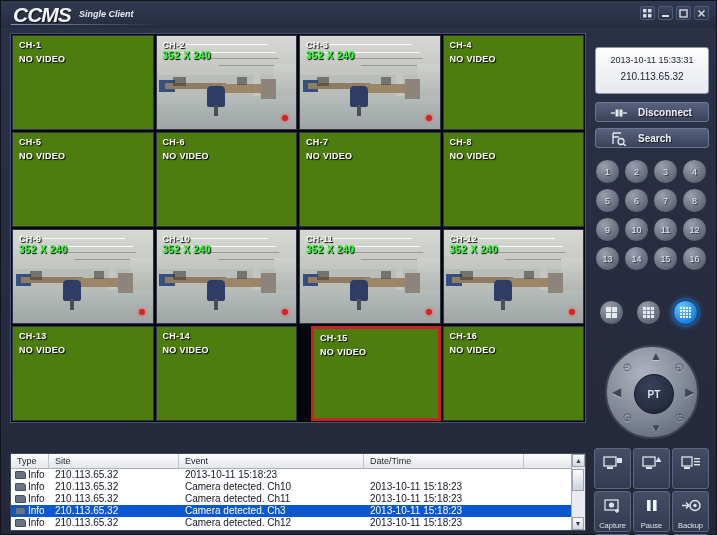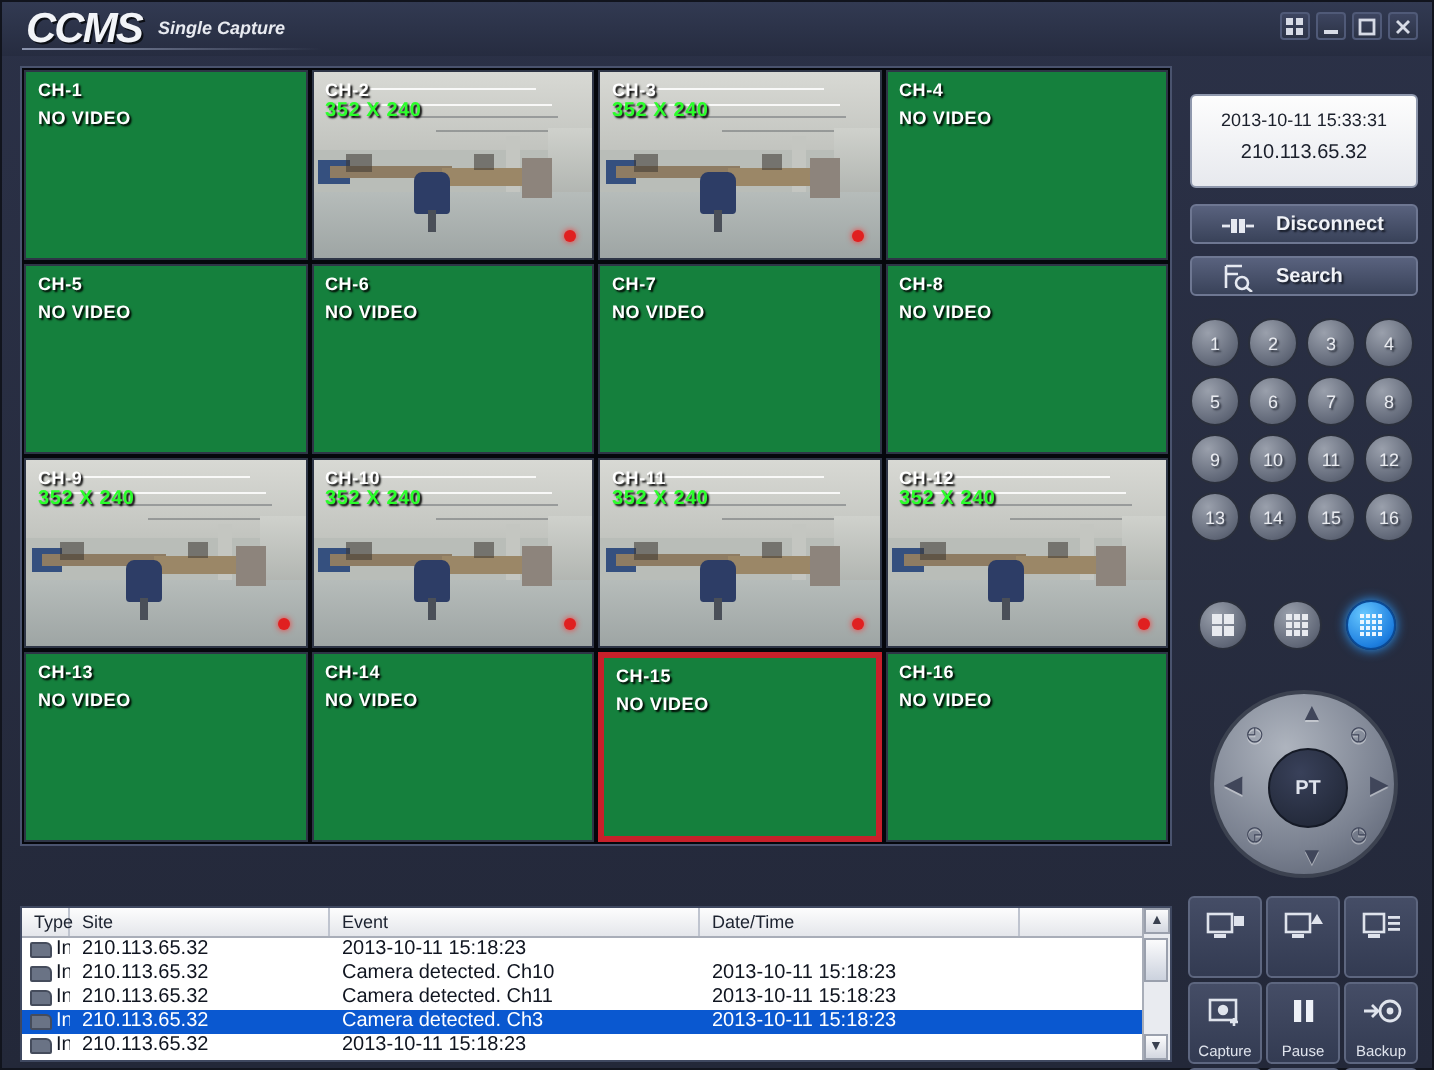--- a/index.html
+++ b/index.html
@@ -26,23 +26,23 @@
   .winbtn { position:absolute; top:5px; width:15px; height:14px;
             background:linear-gradient(#3d4560,#2c3346); border:1px solid #505a78;
             border-radius:2px; cursor:pointer; }
   .winbtn svg { display:block; margin:2px auto; }
 
   
   #grid { position:absolute; left:9px; top:32px; width:576px; height:390px;
           background:#05070c; border:1px solid #4a536e; padding:1px;
           display:grid; grid-template-columns:repeat(4,1fr); grid-template-rows:repeat(4,1fr);
           gap:2px; }
-  .cell { position:relative; overflow:hidden; background:#15803d;
+  .cell { position:relative; overflow:hidden; background:#4d7c0f;
           border:1px solid #2e3546; }
-  .cell.sel { border:3px solid #c8202a; }
+  .cell.sel { border:3px solid #c8202a;margin-left:12px; }
   .cell .lbl { position:absolute; left:6px; top:4px; font-size:9px; font-weight:bold;
                color:#fff; text-shadow:1px 1px 1px #000; z-index:6; letter-spacing:.3px; }
   .cell .novid { position:absolute; left:6px; top:18px; font-size:9px; font-weight:bold;
                  color:#fff; text-shadow:1px 1px 1px #000; z-index:6; letter-spacing:.3px; }
   .cell .res { position:absolute; left:6px; top:14px; font-size:10px; font-weight:bold;
                color:#2bff2b; text-shadow:1px 1px 1px #000; z-index:6; letter-spacing:.3px; }
   .cell .reddot { position:absolute; right:8px; bottom:8px; width:6px; height:6px;
                   border-radius:50%; background:#e02020; box-shadow:0 0 3px #ff3030; z-index:6; }
 
   
@@ -140,40 +140,40 @@
   
   #log { position:absolute; left:9px; top:452px; width:576px; height:78px;
          background:#fff; border:1px solid #3f4860; }
   #loghdr { display:flex; height:15px; background:linear-gradient(#fdfdfd,#e4e6eb);
             border-bottom:1px solid #a8adb8; }
   #loghdr div { font-size:9px; color:#1d2330; padding:2px 0 0 6px;
                 border-right:1px solid #bfc4cf; }
   .lrow { display:flex; height:12px; font-size:10px; color:#101520; }
   .lrow.sel { background:#0a58d0; color:#fff; }
   .lrow div { padding-left:6px; overflow:hidden; white-space:nowrap; }
-  .c0{width:24px;} .c1{width:130px;} .c2{width:185px;} .c3{width:160px;} .c4{flex:1;}
+  .c0{width:38px;} .c1{width:130px;} .c2{width:185px;} .c3{width:160px;} .c4{flex:1;}
   .licon { width:11px; height:8px; margin:2px 2px 0 4px; background:#6a7385;
            border-radius:1px 3px 1px 1px; border:1px solid #454c5c; flex:none; }
   #logsb { position:absolute; right:0; top:0; width:14px; height:76px;
            background:#e9ebf0; border-left:1px solid #a8adb8; }
   .sbbtn { height:13px; background:linear-gradient(#fbfbfc,#d3d7e0);
            border:1px solid #9aa0ad; font-size:7px; text-align:center; color:#39404f;
            cursor:pointer; line-height:11px; }
   #sbthumb { position:absolute; top:15px; left:0; width:12px; height:22px;
              background:linear-gradient(#fbfbfc,#ccd2de); border:1px solid #9aa0ad;
              cursor:pointer; }
 </style>
 </head>
 <body>
 
 <div id="app">
 
   <div id="titlebar">
     <div id="logo">CCMS</div>
-    <div id="logo-sub">Single Capture</div>
+    <div id="logo-sub">Single Client</div>
     <div id="logo-rule"></div>
 
     <div class="winbtn" style="left:639px">
       <svg width="9" height="9" viewBox="0 0 9 9">
           <g fill="#d7dbe6">
         <rect x="0" y="0" width="3.5" height="3.5"></rect>
             <rect x="5" y="0" width="3.5" height="3.5"></rect>
         <rect x="0" y="5" width="3.5" height="3.5"></rect>
             <rect x="5" y="5" width="3.5" height="3.5"></rect>
       </g>
@@ -615,20 +615,21 @@
           <div class="c2">Camera detected. Ch3</div>
           <div class="c3">2013-10-11 15:18:23</div>
           <div class="c4"></div>
         </div>
         <div class="lrow">
           <div class="c0" style="display:flex;padding-left:0">
             <span class="licon"></span>
             <span>Info</span>
           </div>
           <div class="c1">210.113.65.32</div>
+          <div class="c2">Camera detected. Ch12</div>
           <div class="c3">2013-10-11 15:18:23</div>
           <div class="c4"></div>
         </div>
       </div>
     <div id="logsb">
       <div class="sbbtn">▲</div>
       <div id="sbthumb"></div>
       <div class="sbbtn" style="position:absolute;bottom:0;left:0;width:12px">▼</div>
     </div>
   </div>

